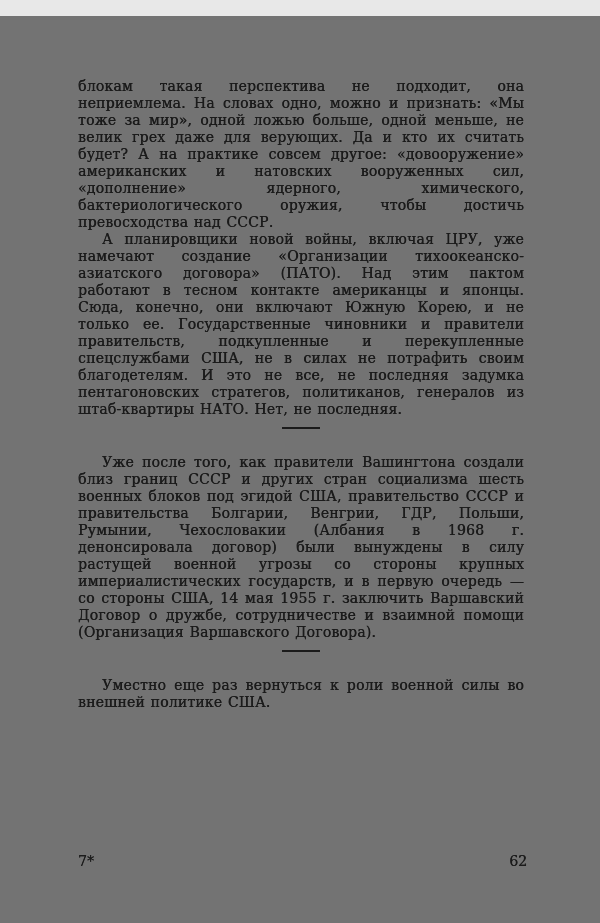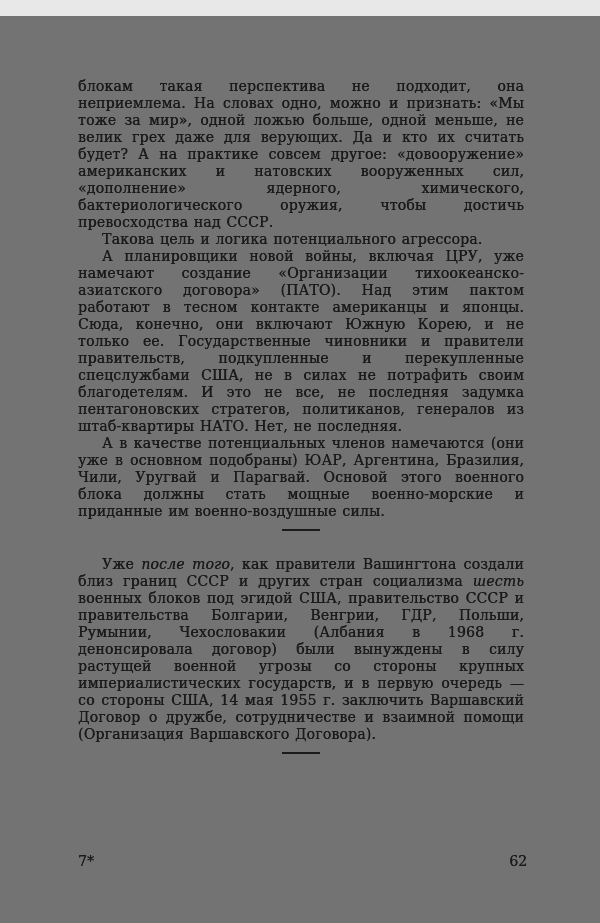--- a/index.html
+++ b/index.html
@@ -31,21 +31,20 @@
   .para {
     margin: 0;
     text-shadow: 0.35px 0 0 currentColor; 
     hyphens: auto;
     -webkit-hyphens: auto;
   }
   .para.indent {
     text-indent: 24px;
   }
   .it {
-    font-style: italic;
   }
   .divider-row {
     display: flex;
     justify-content: center;
     margin: 9px 0 25px 0;
     height: 2px;
   }
   .divider-line {
     width: 38px;
     height: 2px;
@@ -65,37 +64,36 @@
 </style>
 </head>
 <body>
 
 <div class="page">
 
   <main class="text-block">
 
     <p class="para"><span>блокам такая перспектива не подходит, она неприемлема. На словах одно, можно и признать: «Мы тоже за мир», одной ложью больше, одной меньше, не велик грех даже для верующих. Да и кто их считать будет? А на практике совсем другое: «довооружение» американских и натовских вооруженных сил, «дополнение» ядерного, химического, бактериологического оружия, чтобы достичь превосходства над СССР.</span></p>
 
-    <p class="para indent"><span>Такова цель и логика потенциального агрессора.</span></p>
 
     <p class="para indent"><span>А планировщики новой войны, включая ЦРУ, уже намечают создание «Организации тихоокеанско-азиатского договора» (ПАТО). Над этим пактом работают в тесном контакте американцы и японцы. Сюда, конечно, они включают Южную Корею, и не только ее. Государственные чиновники и правители правительств, подкупленные и перекупленные спецслужбами США, не в силах не потрафить своим благодетелям. И это не все, не последняя задумка пентагоновских стратегов, политиканов, генералов из штаб-квартиры НАТО. Нет, не последняя.</span></p>
 
 
-    <p class="para indent"><span>А в качестве потенциальных членов намечаются (они уже в основном подобраны) ЮАР, Аргентина, Бразилия, Чили, Уругвай и Парагвай. Основой этого военного блока должны стать мощные военно-морские и приданные им военно-воздушные силы.</span></p>
 
     <div class="divider-row">
       <span class="divider-line"></span>
     </div>
 
     <p class="para indent"><span>Уже </span><span class="it">после того</span><span>, как правители Вашингтона создали близ границ СССР и других стран социализма </span><span class="it">шесть</span><span> военных блоков под эгидой США, правительство СССР и правительства Болгарии, Венгрии, ГДР, Польши, Румынии, Чехословакии (Албания в 1968 г. денонсировала договор) были вынуждены в силу растущей военной угрозы со стороны крупных империалистических государств, и в первую очередь — со стороны США, 14 мая 1955 г. заключить Варшавский Договор о дружбе, сотрудничестве и взаимной помощи (Организация Варшавского Договора).</span></p>
 
     <div class="divider-row">
       <span class="divider-line"></span>
     </div>
 
+    <p class="para indent"><span>Уместно еще раз вернуться к роли военной силы во внешней политике США.</span></p>
 
   </main>
 
   <footer class="footer">
     <span>7*</span>
     <span>62</span>
   </footer>
 
 </div>
 

